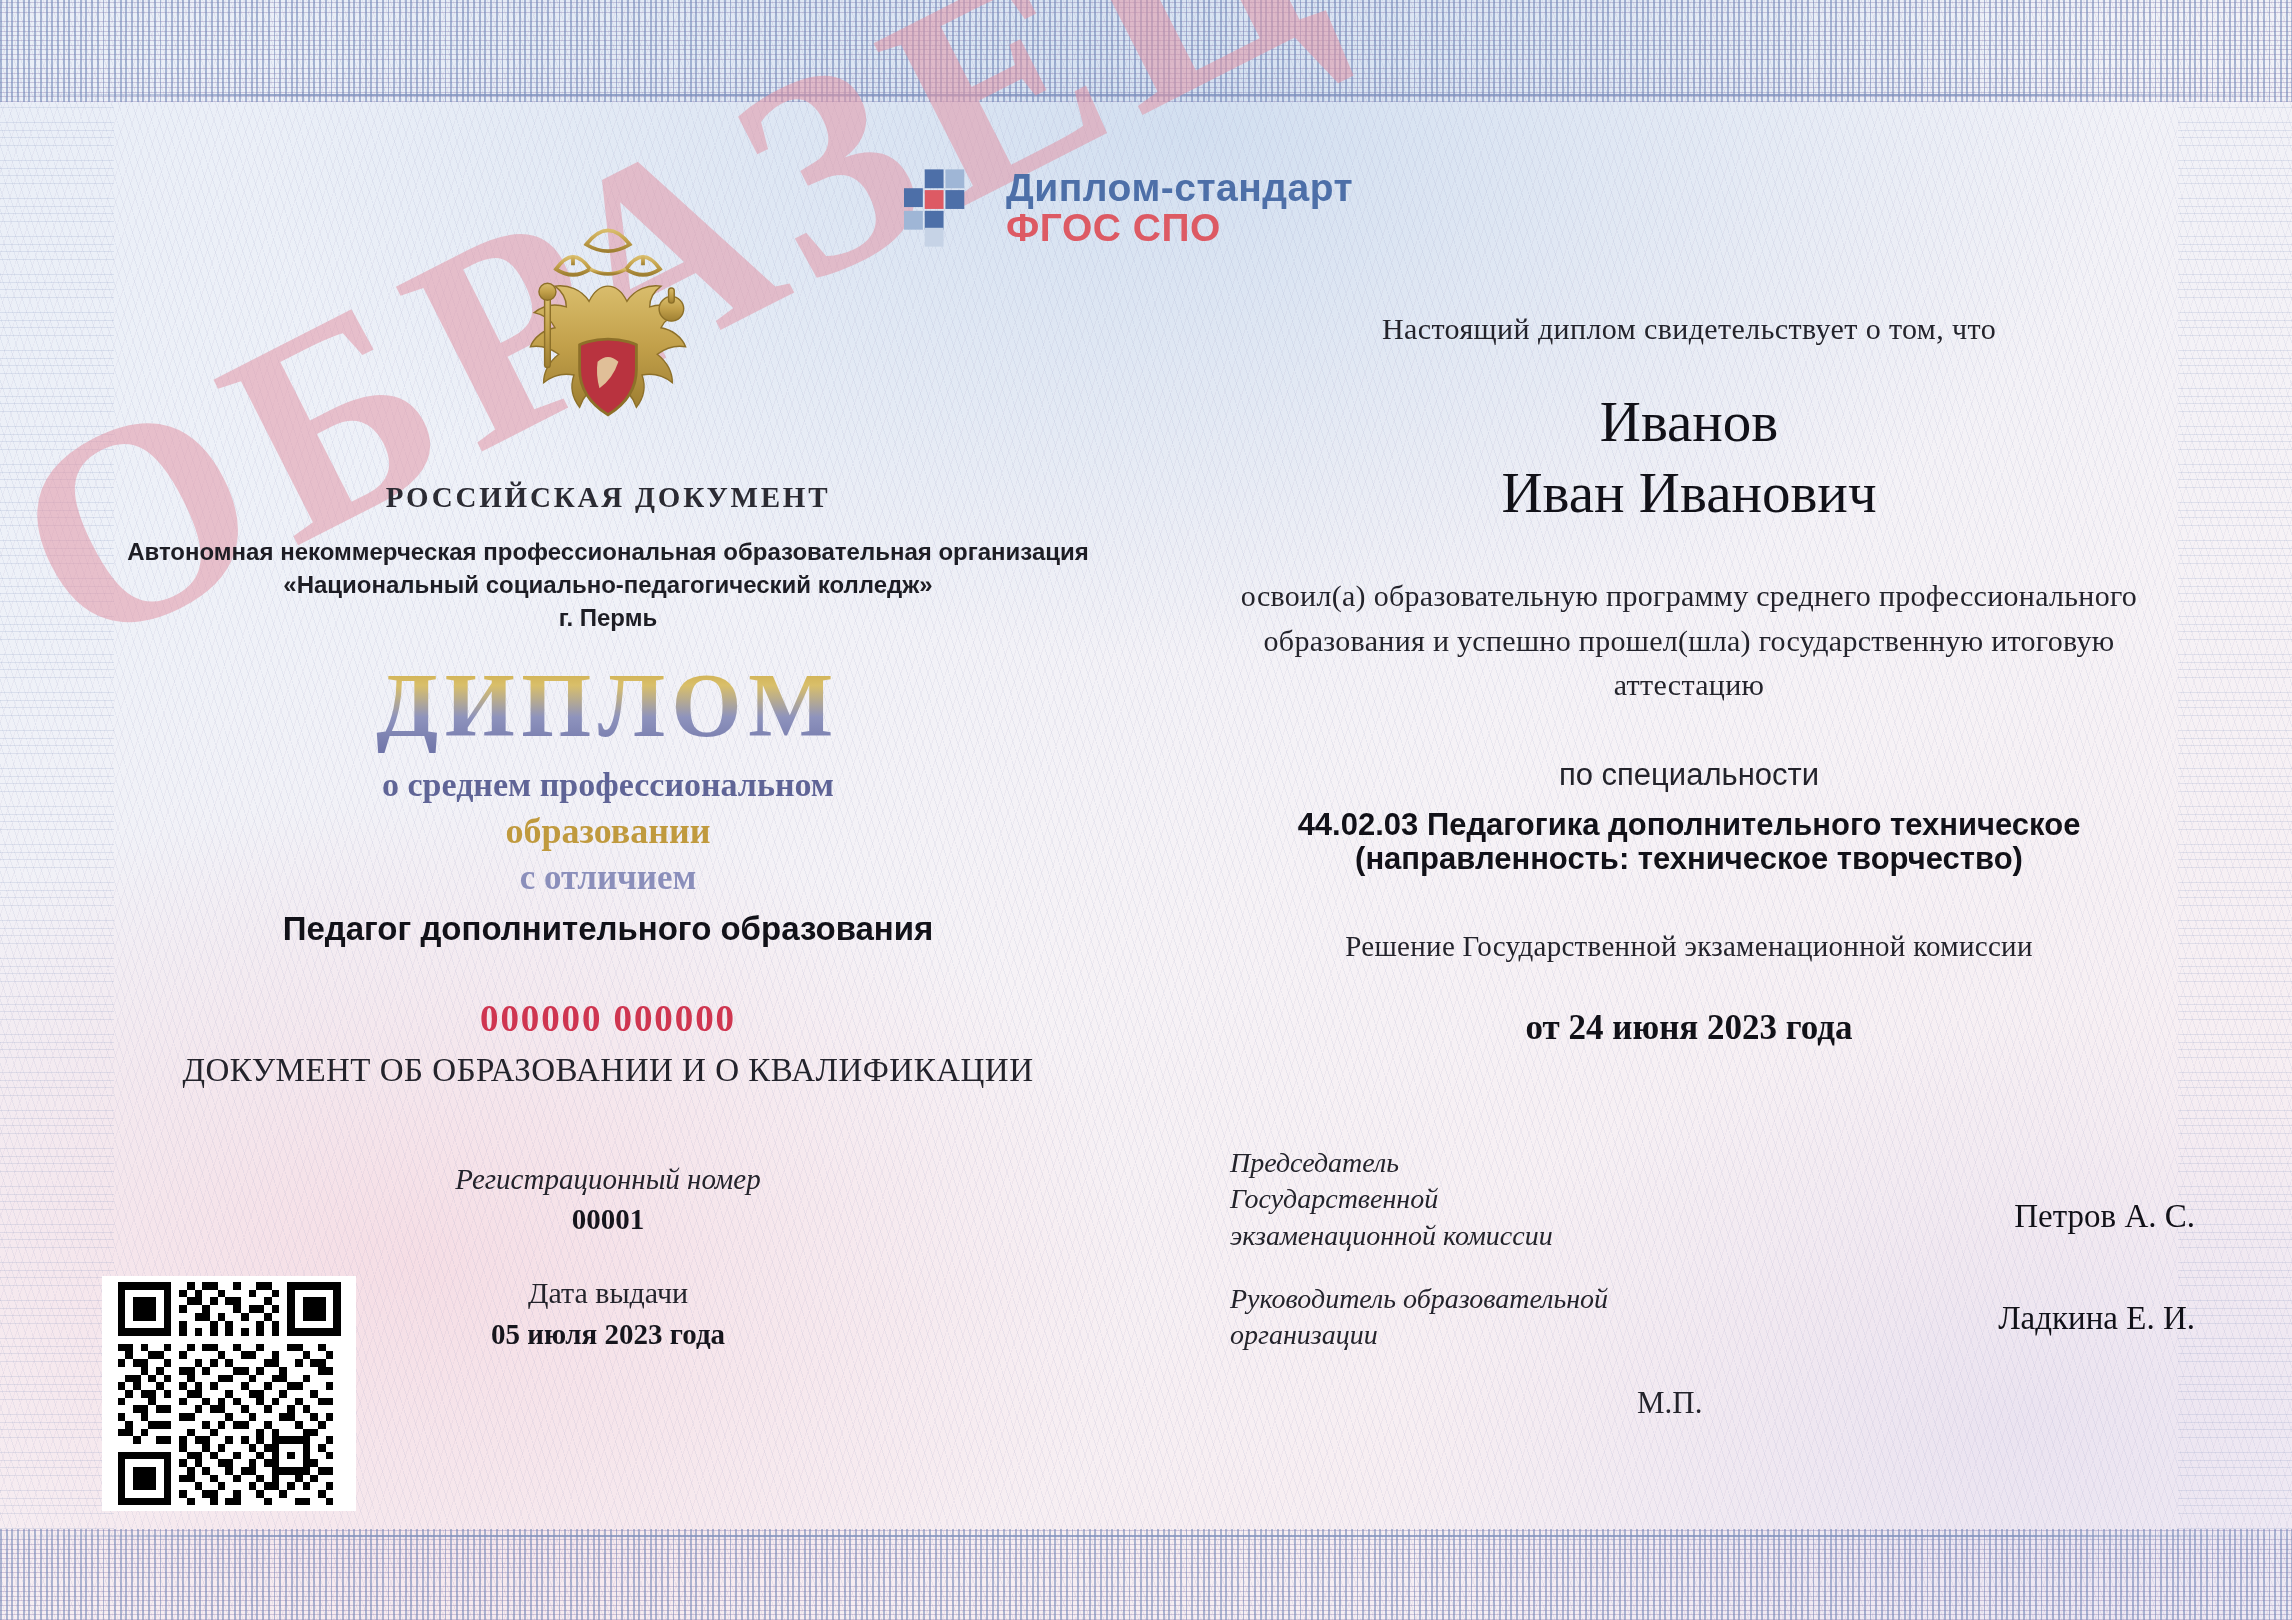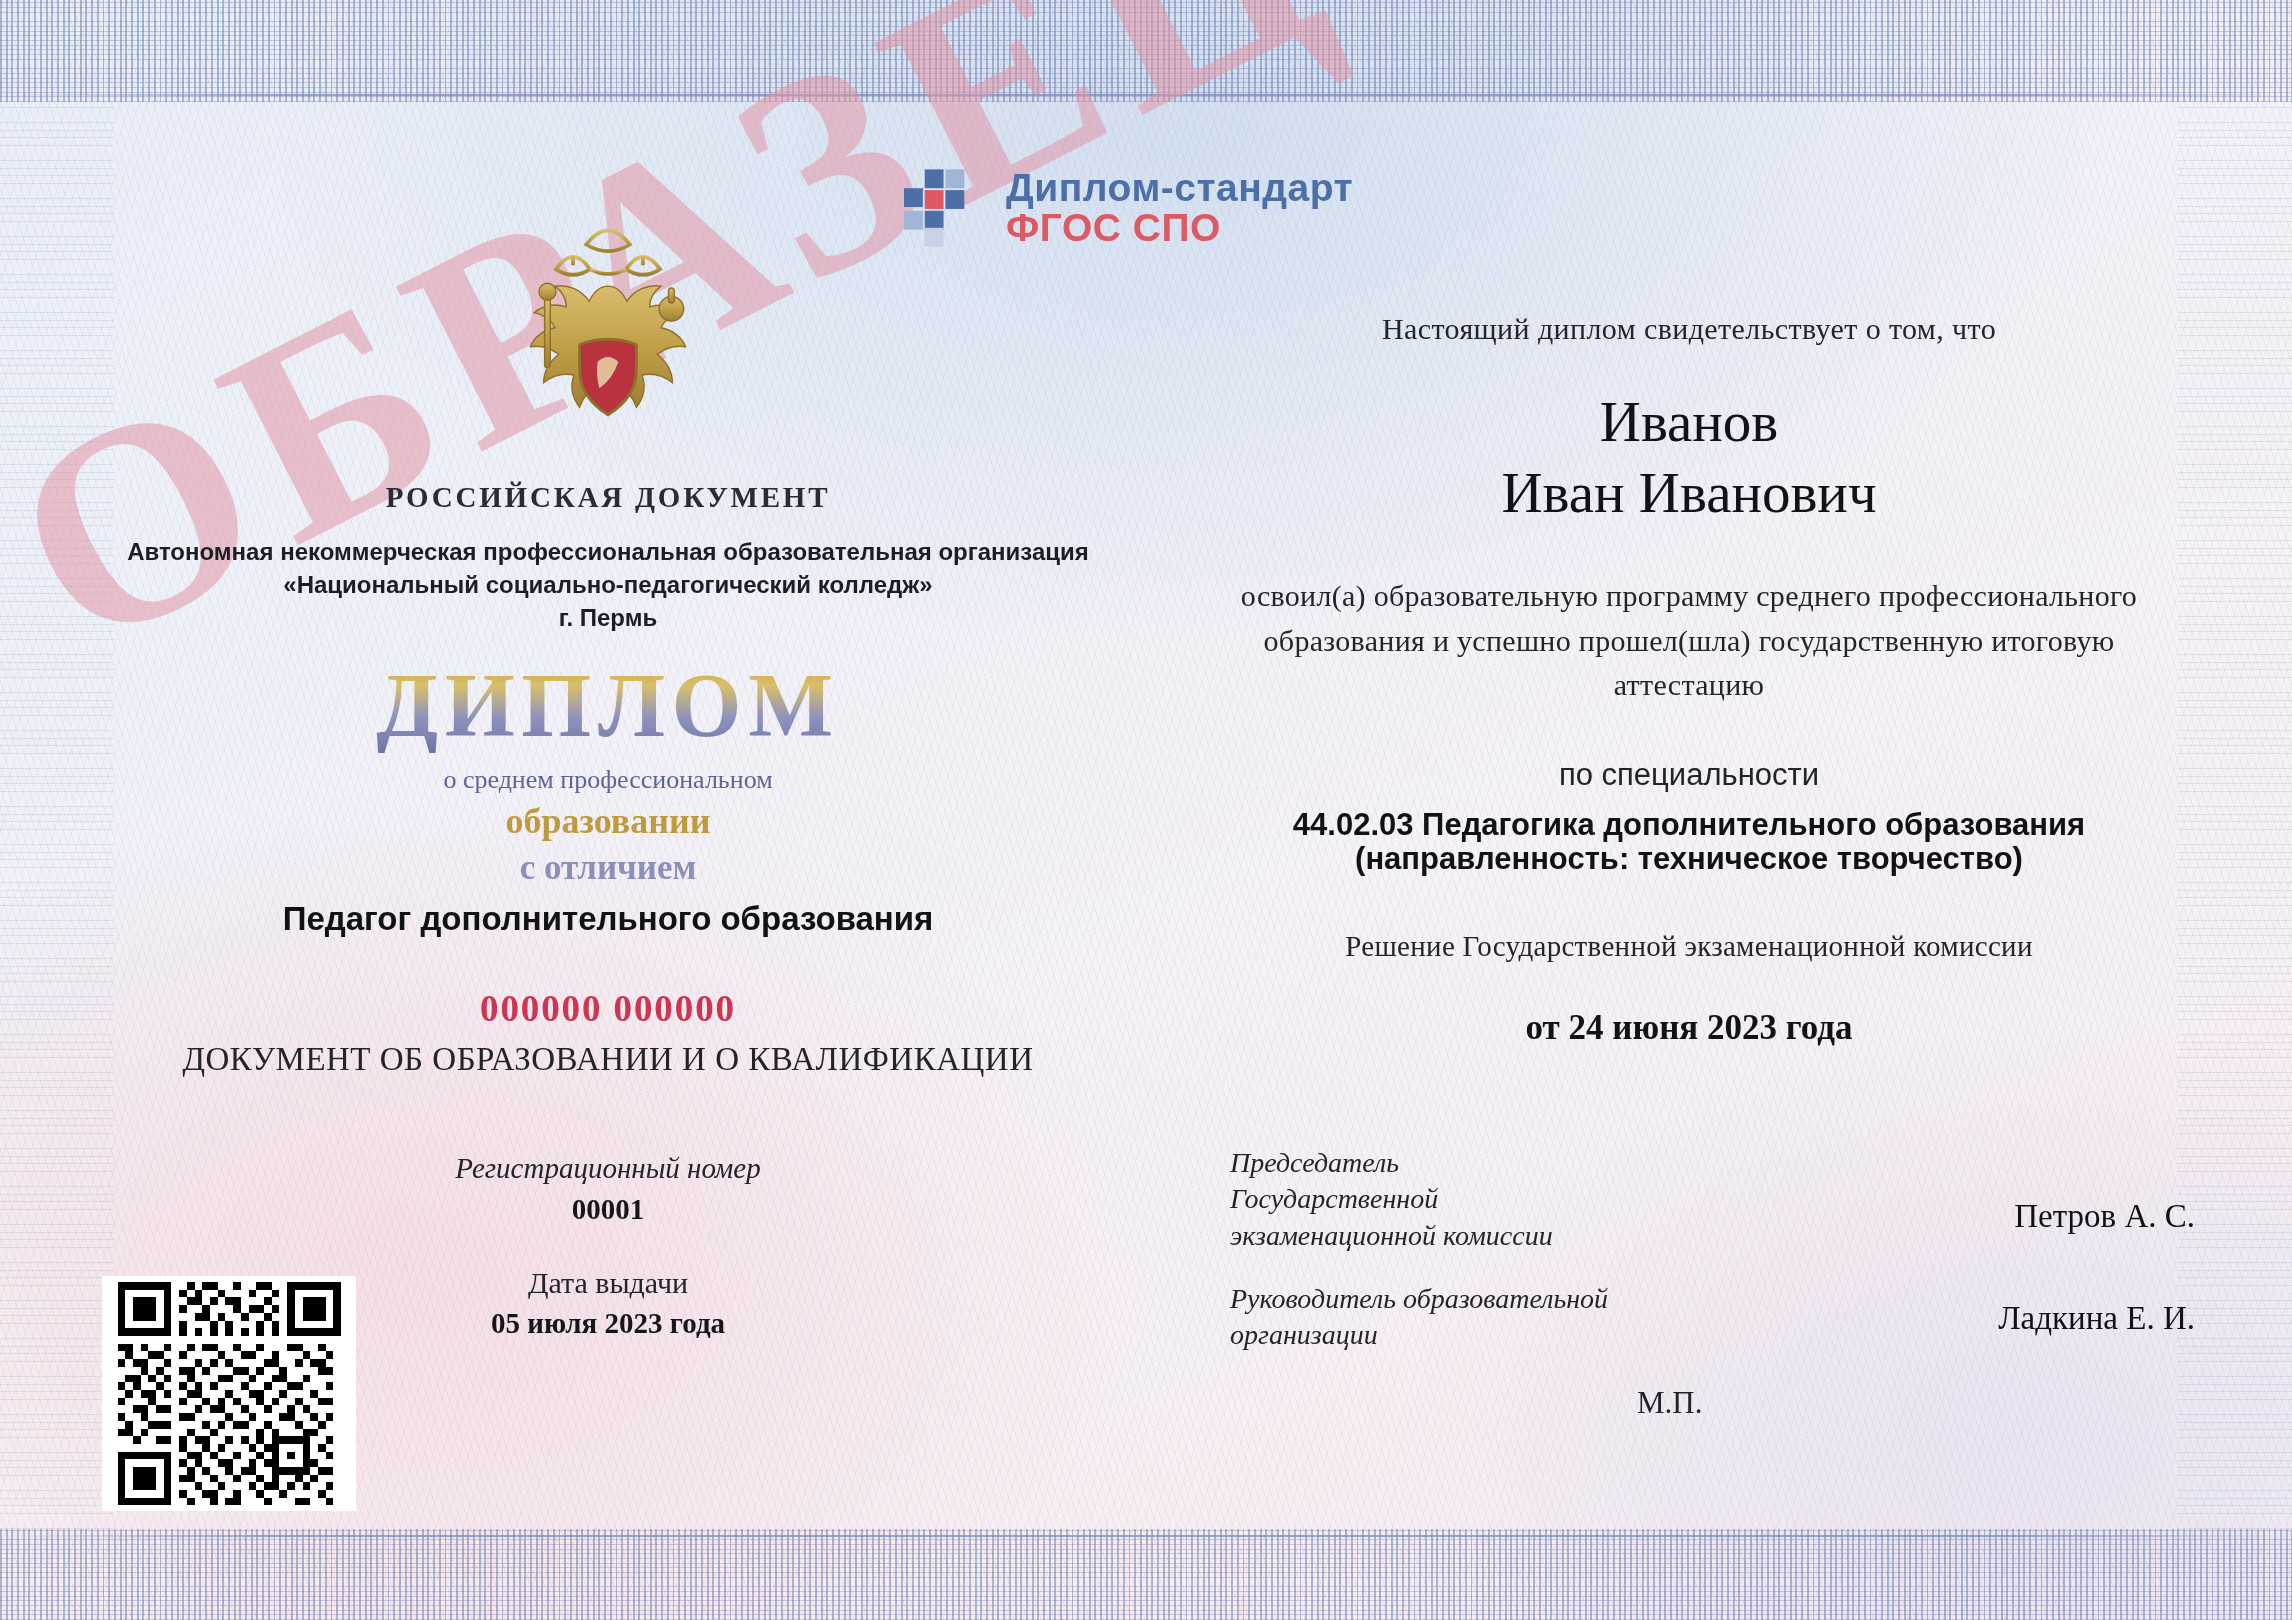--- a/index.html
+++ b/index.html
@@ -156,22 +156,22 @@
     letter-spacing: 6.6px;
     background: linear-gradient(180deg, #c8a33c 0%, #d9bf6a 28%, #8e93bd 62%, #6f74a8 100%);
     -webkit-background-clip: text;
     background-clip: text;
     color: transparent;
     line-height: 1.05;
   }
   .sub1 {
     margin-top: 9.5px;
     font-family: "Liberation Serif", serif;
-    font-weight: 400;
-    font-size: 26px;
+    font-weight: 700;
+    font-size: 34px;
     color: #5f6496;
     line-height: 1.28;
   }
   .sub2 {
     font-family: "Liberation Serif", serif;
     font-weight: 700;
     font-size: 36px;
     color: #c09a3e;
     line-height: 1.3;
     margin-top: 1.9px;
@@ -703,21 +703,21 @@
 
   <div class="right-col">
     <div class="attest-line">Настоящий диплом свидетельствует о том, что</div>
 
     <div class="holder-surname">Иванов</div>
     <div class="holder-name">Иван Иванович</div>
 
     <div class="program-text">освоил(а) образовательную программу среднего профессионального образования и успешно прошел(шла) государственную итоговую аттестацию</div>
 
     <div class="spec-label">по специальности</div>
-    <div class="spec-value">44.02.03 Педагогика дополнительного образования</div>
+    <div class="spec-value">44.02.03 Педагогика дополнительного техническое</div>
     <div class="spec-value" style="margin-top:0;">(направленность: техническое творчество)</div>
 
     <div class="gek-line">Решение Государственной экзаменационной комиссии</div>
     <div class="gek-date">от 24 июня 2023 года</div>
   </div>
 
   <div class="sign-block">
     <div class="sign-row">
       <div class="sign-role">
         <div>Председатель</div>

